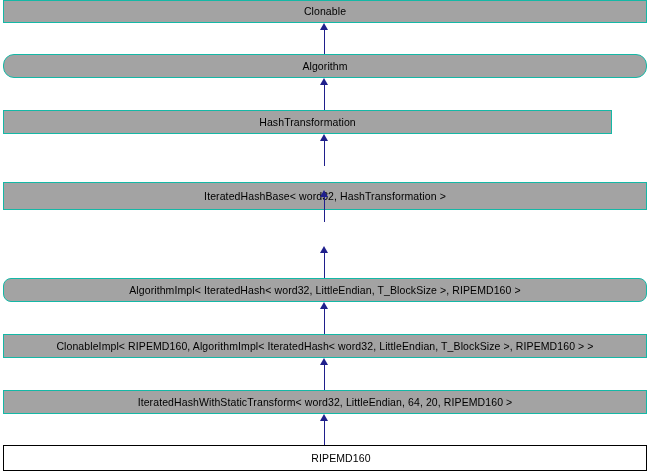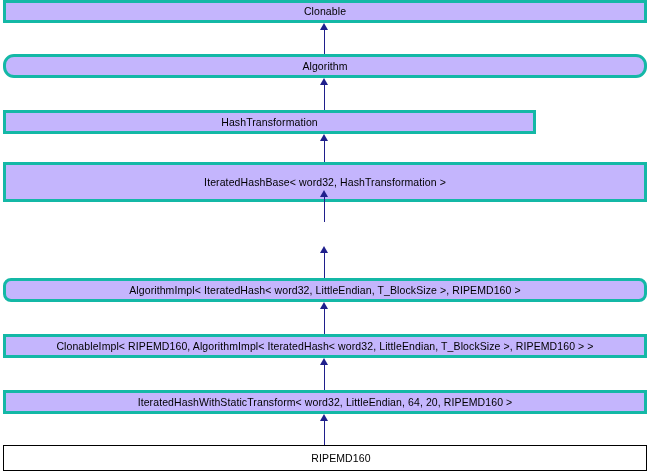--- a/index.html
+++ b/index.html
@@ -23,22 +23,22 @@
     width: 650px;
     height: 472px;
   }
 
   .node {
     position: absolute;
     box-sizing: border-box;
     display: flex;
     align-items: center;
     justify-content: center;
-    background: #c4b5fd;
-    border: 3px solid #14b8a6;
+    background: #a3a3a3;
+    border: 1px solid #14b8a6;
     font-size: 10.5px;
     color: #000000;
     letter-spacing: 0.1px;
     white-space: nowrap;
     overflow: hidden;
   }
 
   .node.focus {
     background: #ffffff;
     border: 1px solid #000000;
@@ -91,30 +91,30 @@
 
   <div class="node" style="left:3px; top:54px; width:644px; height:24px;border-radius:11px;">
     <span class="label">Algorithm</span>
   </div>
 
   <div class="edge" style="left:319px; top:78px; height:32px;">
     <span class="head"></span>
     <span class="stem"></span>
   </div>
 
-  <div class="node" style="left:3px; top:110px; width:533px; height:24px;">
+  <div class="node" style="left:3px; top:110px; width:609px; height:24px;">
     <span class="label">HashTransformation</span>
   </div>
 
   <div class="edge" style="left:319px; top:134px; height:32px;">
     <span class="head"></span>
     <span class="stem"></span>
   </div>
 
-  <div class="node" style="left:3px; top:162px; width:644px; height:40px;">
+  <div class="node" style="left:3px; top:182px; width:644px; height:28px;">
     <span class="label">IteratedHashBase&lt; word32, HashTransformation &gt;</span>
   </div>
 
   <div class="edge" style="left:319px; top:190px; height:32px;">
     <span class="head"></span>
     <span class="stem"></span>
   </div>
 
 
   <div class="edge" style="left:319px; top:246px; height:32px;">

